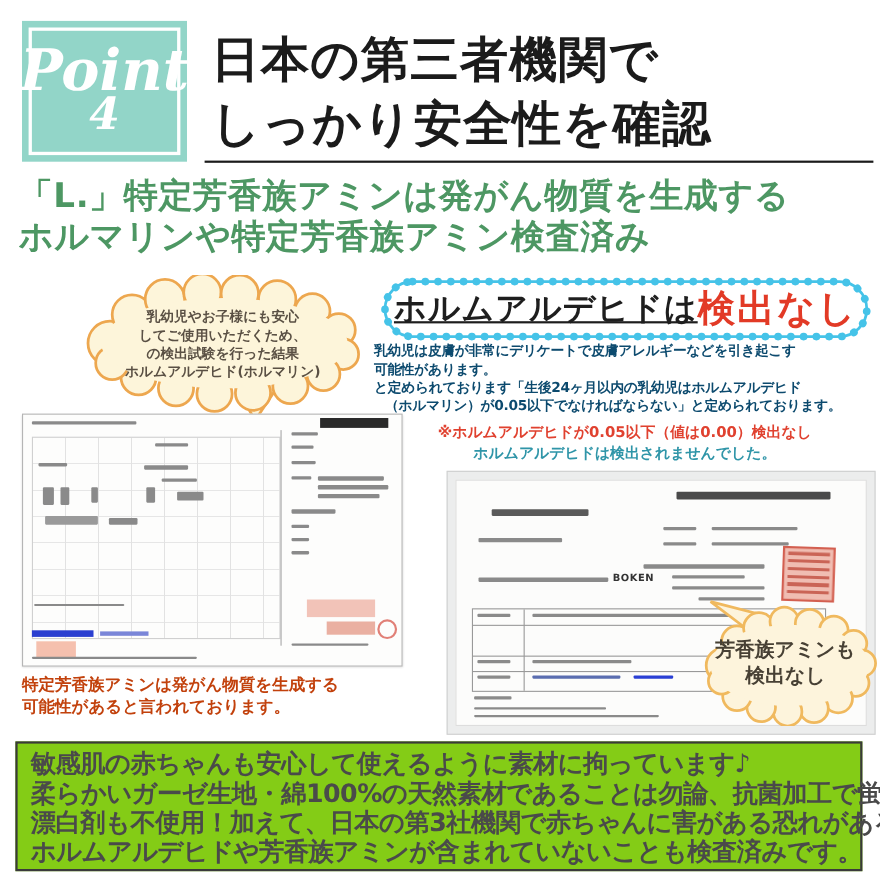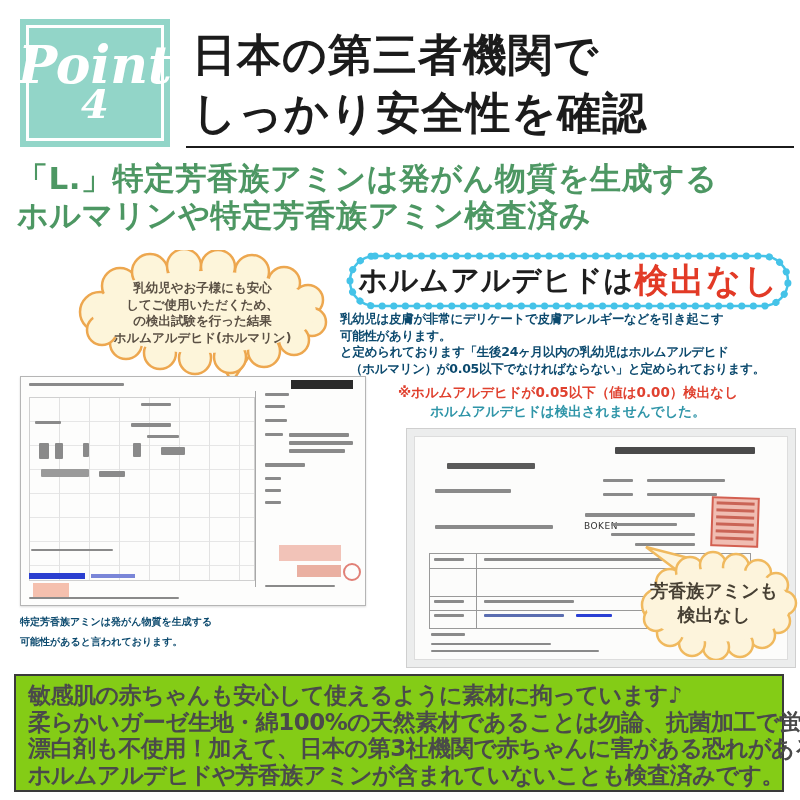--- a/index.html
+++ b/index.html
@@ -26,21 +26,21 @@
   .cloud-wrap{position:absolute;}
   .cloud-wrap svg{position:absolute;left:0;top:0;}
   .cloud-text{position:absolute;text-align:center;font-weight:bold;color:#5a5044;}
   .cloud-text-left{left:28px;top:30px;width:225px;font-size:12.5px;line-height:16.5px;}
   .cloud-text-amine{left:22px;top:34px;width:128px;font-size:18px;line-height:24px;color:#474034;}
   
   .blue-banner{position:absolute;left:344px;top:250px;width:450px;height:62px;}
   .blue-banner svg{position:absolute;left:0;top:0;}
   .blue-banner .banner-text{position:absolute;left:0;top:0;width:100%;height:100%;
     display:flex;align-items:center;justify-content:center;white-space:nowrap;}
-  .banner-prefix{font-size:29px;font-weight:bold;color:#1e1e1e;letter-spacing:1px;}
+  .banner-prefix{font-size:29px;font-weight:bold;color:#1e1e1e;letter-spacing:1px;text-decoration:underline;}
   .banner-highlight{font-size:34px;font-weight:bold;color:#e23a26;letter-spacing:2px;}
   
   .fnote{position:absolute;left:340px;top:311px;width:458px;color:#0c4a6e;
     font-size:12.5px;line-height:16.5px;font-weight:bold;letter-spacing:-0.3px;}
   .reg-red{position:absolute;left:340px;top:384px;width:456px;text-align:center;
     color:#e0412f;font-size:13.5px;font-weight:bold;}
   .reg-teal{position:absolute;left:340px;top:403px;width:456px;text-align:center;
     color:#2f95a8;font-size:13.5px;font-weight:bold;}
   
   .doc-left{position:absolute;left:20px;top:376px;width:344px;height:228px;background:#fdfdfc;
@@ -49,27 +49,27 @@
     background-image:
       repeating-linear-gradient(to right,transparent 0 29px,#e2e2e2 29px 30px),
       repeating-linear-gradient(to bottom,transparent 0 23px,#e6e6e6 23px 24px);
     border:1px solid #d0d0d0;}
   .bar{position:absolute;background:#8a8a8a;height:3px;border-radius:1px;filter:blur(0.4px);}
   .doc-divider{position:absolute;background:#a8a8a8;}
   .stamp-pink{position:absolute;background:#f2c3b8;filter:blur(0.6px);}
   .stamp-red-circle{position:absolute;border:2px solid #d96055;border-radius:50%;opacity:0.8;}
   .blue-mark{position:absolute;background:#2b3fd0;height:6px;filter:blur(0.3px);}
   .blue-mark.light{background:#7a86d8;}
-  .doc-caption{position:absolute;left:20px;top:612px;color:#0c4a6e;font-size:10px;
+  .doc-caption{position:absolute;left:20px;top:612px;color:#c2410c;font-size:15px;
     line-height:20px;font-weight:bold;}
   .doc-right{position:absolute;left:406px;top:428px;width:388px;height:238px;background:#eceded;
     border:1px solid #cfcfcf;}
   .doc-right-paper{position:absolute;left:7px;top:7px;right:7px;bottom:7px;background:#fcfcfb;
     border:1px solid #dddddd;}
-  .boken-label{position:absolute;font-size:9px;color:#333;font-weight:normal;letter-spacing:0.5px;margin-left:27px;}
+  .boken-label{position:absolute;font-size:9px;color:#333;font-weight:bold;letter-spacing:0.5px;}
   .red-stamp{position:absolute;border:2px solid #cc4433;background:#eeb3a6;opacity:0.85;
     filter:blur(0.5px);transform:rotate(2deg);}
   .red-stamp .inner{position:absolute;left:3px;top:3px;right:3px;bottom:3px;
     background:repeating-linear-gradient(to bottom,#c24a3a 0 3px,transparent 3px 7px);}
   .rtable{position:absolute;border:1px solid #999;}
   .rtable .h-line{position:absolute;left:0;right:0;height:1px;background:#999;}
   .rtable .v-line{position:absolute;top:0;bottom:0;width:1px;background:#999;}
   
   .bottom-box{position:absolute;left:14px;top:674px;width:770px;height:118px;
     border:2px solid #3a3a3a;background:#84cc16;box-sizing:border-box;padding:6px 12px;}

